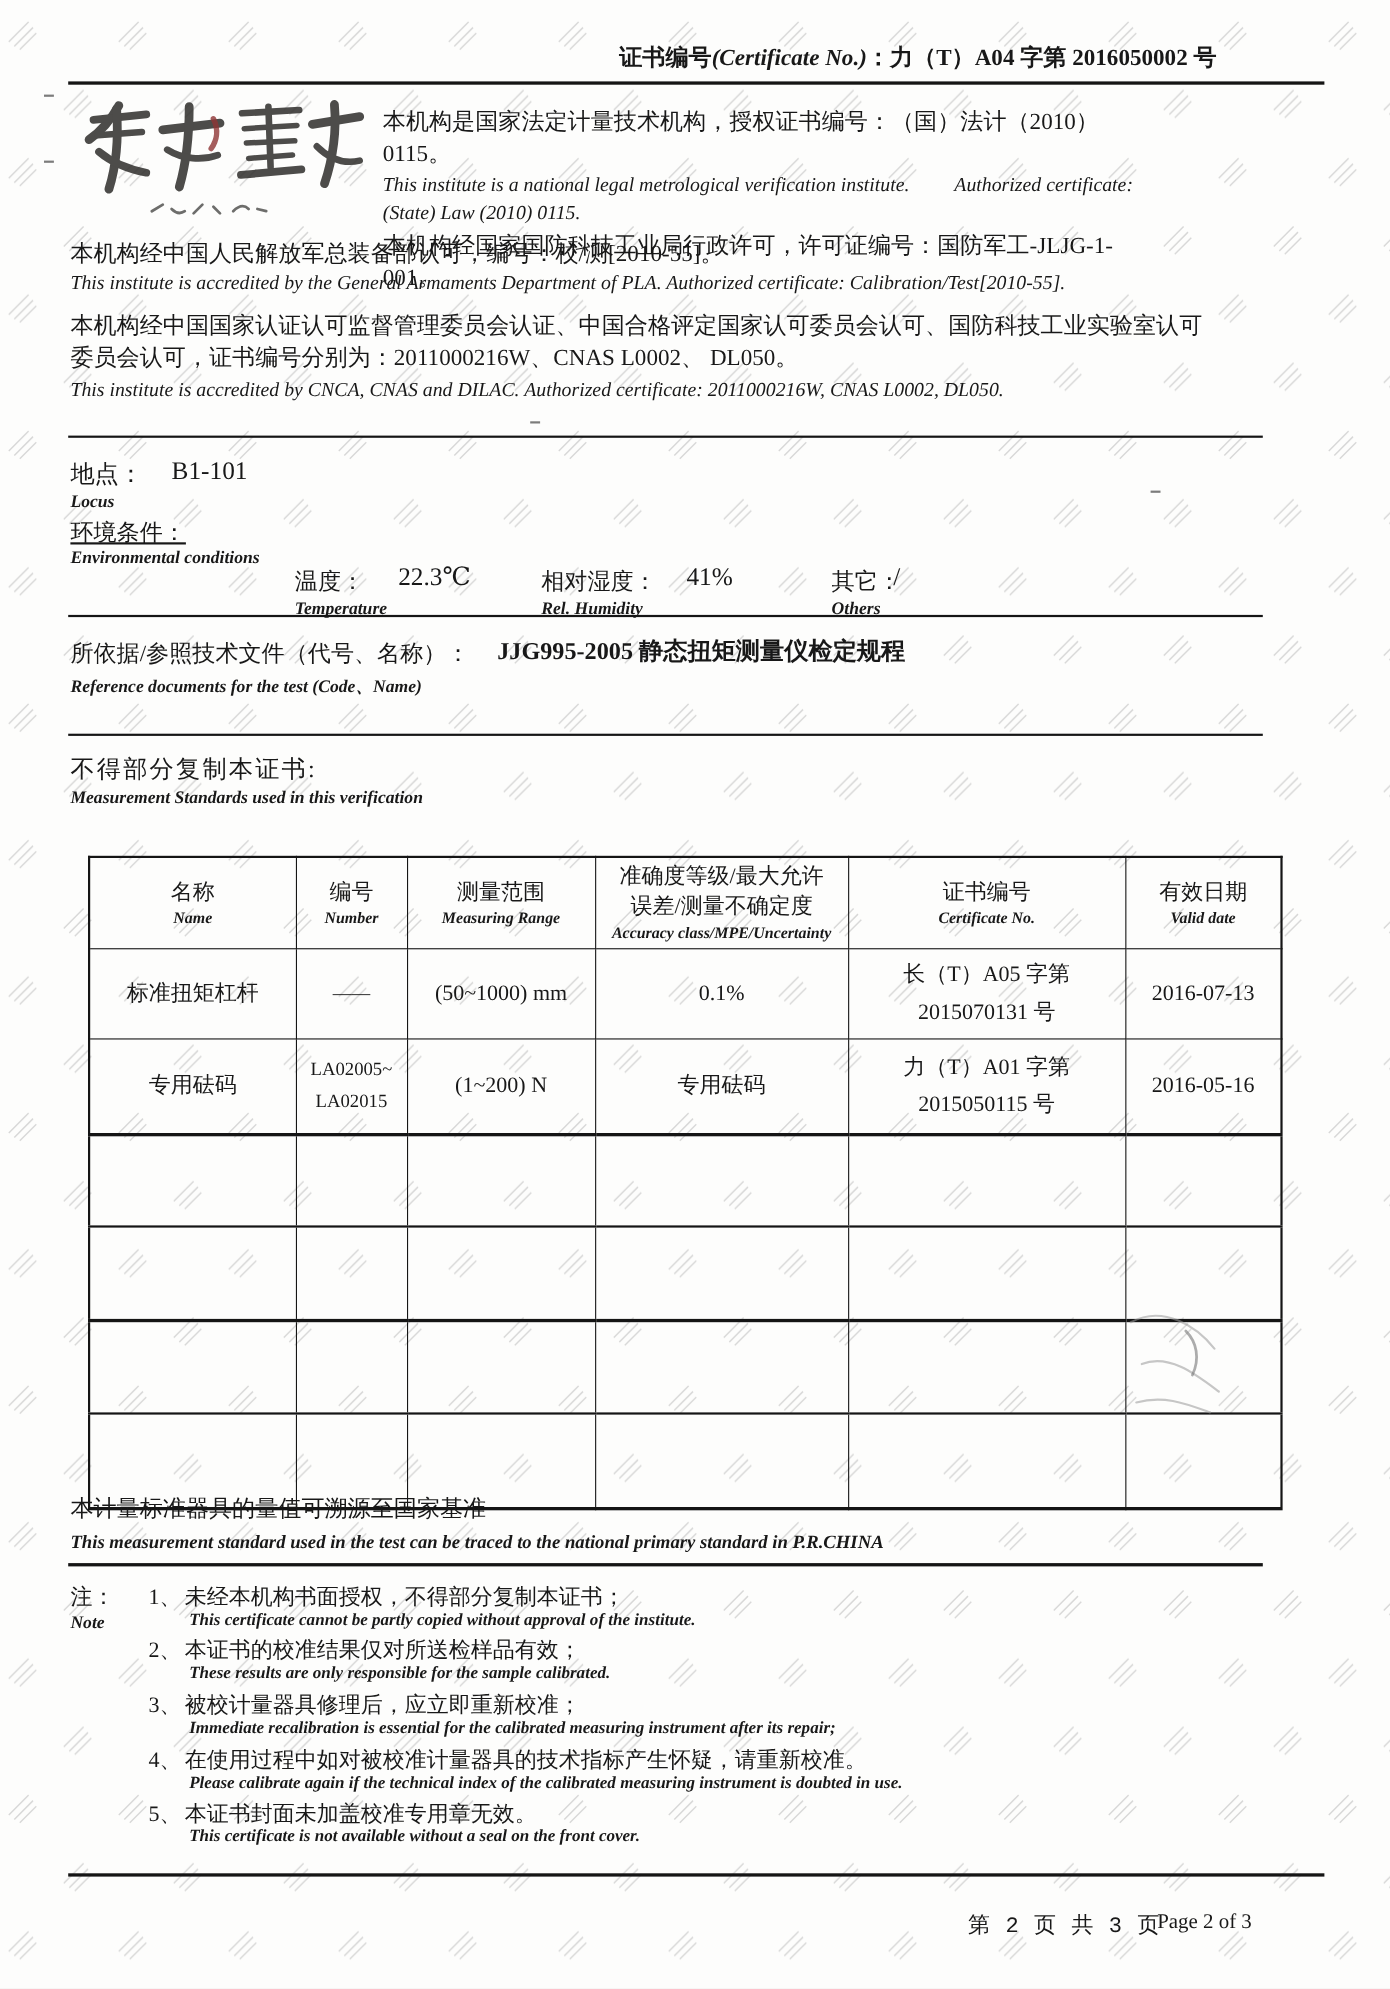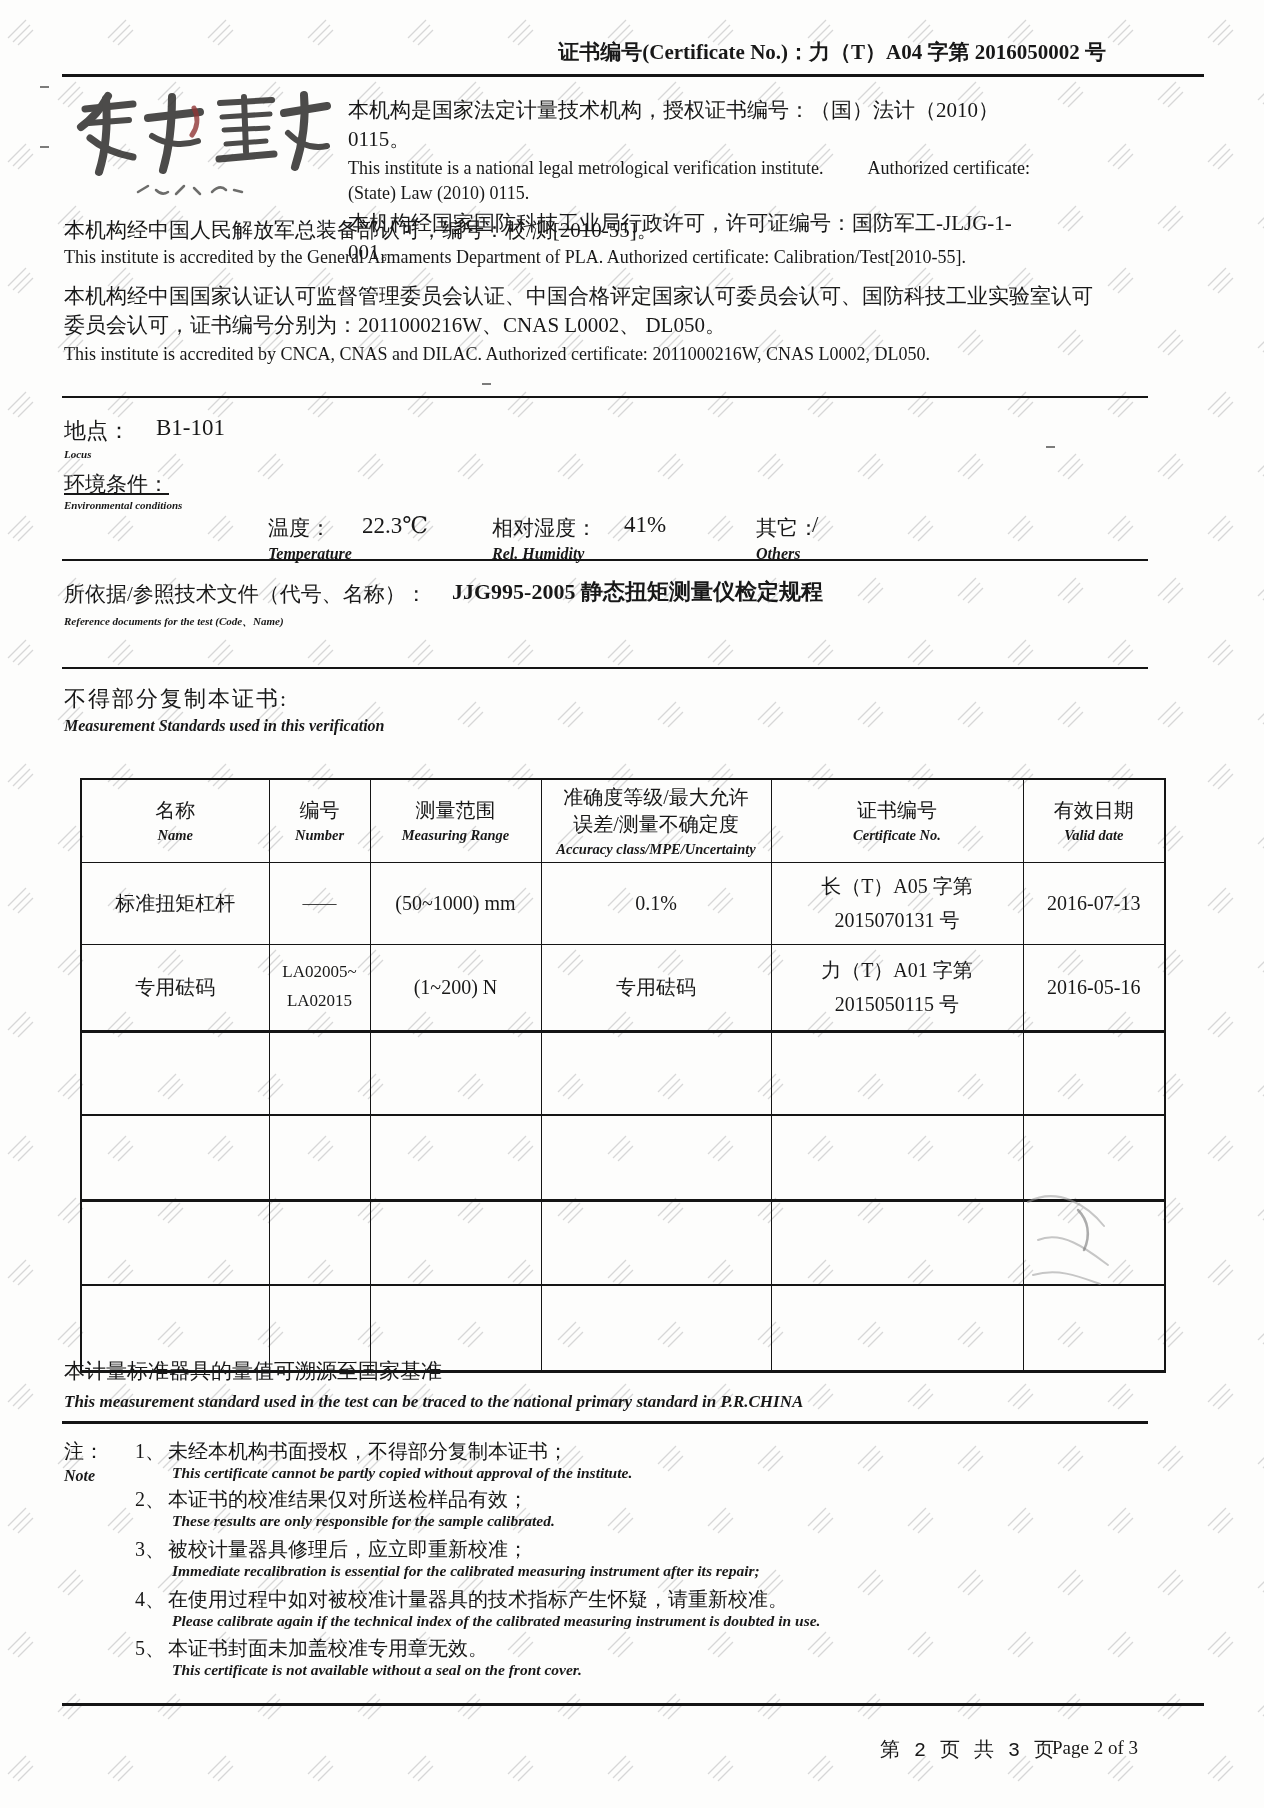--- a/index.html
+++ b/index.html
@@ -3,21 +3,21 @@
 <meta charset="utf-8">
 <style>
   html,body { margin:0; padding:0; background:#e9e9e9; }
   .page {
     position:relative; width:1264px; height:1808px; margin:0 auto;
     background:#fdfdfc; color:#181818; overflow:hidden;
     font-family:"Liberation Serif","DejaVu Serif",serif;
   }
   .abs { position:absolute; }
   .cn { font-family:"Liberation Serif","DejaVu Serif",serif; }
-  .en  { font-family:"Liberation Serif","DejaVu Serif",serif; }
+  .en  { font-style:italic; font-family:"Liberation Serif","DejaVu Serif",serif; }
   .enb { font-style:italic; font-weight:bold; font-family:"Liberation Serif","DejaVu Serif",serif; }
   .rule { position:absolute; left:62px; width:1086px; height:2px; background:#151515; }
   .watermark { position:absolute; left:0; top:0; z-index:0; }
   .content { position:relative; z-index:1; }
 
   
   .hdr { top:38px; right:158px; font-size:21px; font-weight:bold; white-space:nowrap; }
   .hdr .en { font-weight:bold; }
   .rule-a { top:74px; left:62px; width:1142px; height:3px; }
 
@@ -27,21 +27,21 @@
   .en-split { display:flex; justify-content:space-between; margin-top:2px; }
   .en-center { text-align:center; margin-top:2px; }
   .stmt-full { left:64px; top:216px; width:1086px; font-size:21px; line-height:29px; }
   .s3cn { width:1040px; margin-top:12px;font-family:Liberation Serif, serif; }
 
   .rule-b { top:396px; }
   .rule-c { top:559px; }
   .rule-d { top:667px; }
   .rule-e { top:1421px; height:3px; }
 
-  .lbl-sm { font-size:11px; }
+  .lbl-sm { font-size:16px; }
   .locus-l { left:64px; top:416px; font-size:22px; }
   .locus-v { left:156px; top:415px; font-size:23px; }
   .locus-e { left:64px; top:448px; }
   .envc-l { left:64px; top:470px; font-size:21px;text-decoration:underline; }
   .envc-e { left:64px; top:499px; }
   .env-lab { font-size:21px; top:514px; }
   .env-val { font-size:23px; top:512px; }
   .env-en  { top:545px; font-size:16px; }
 
   .ref-l { left:64px; top:580px; font-size:21px; }

